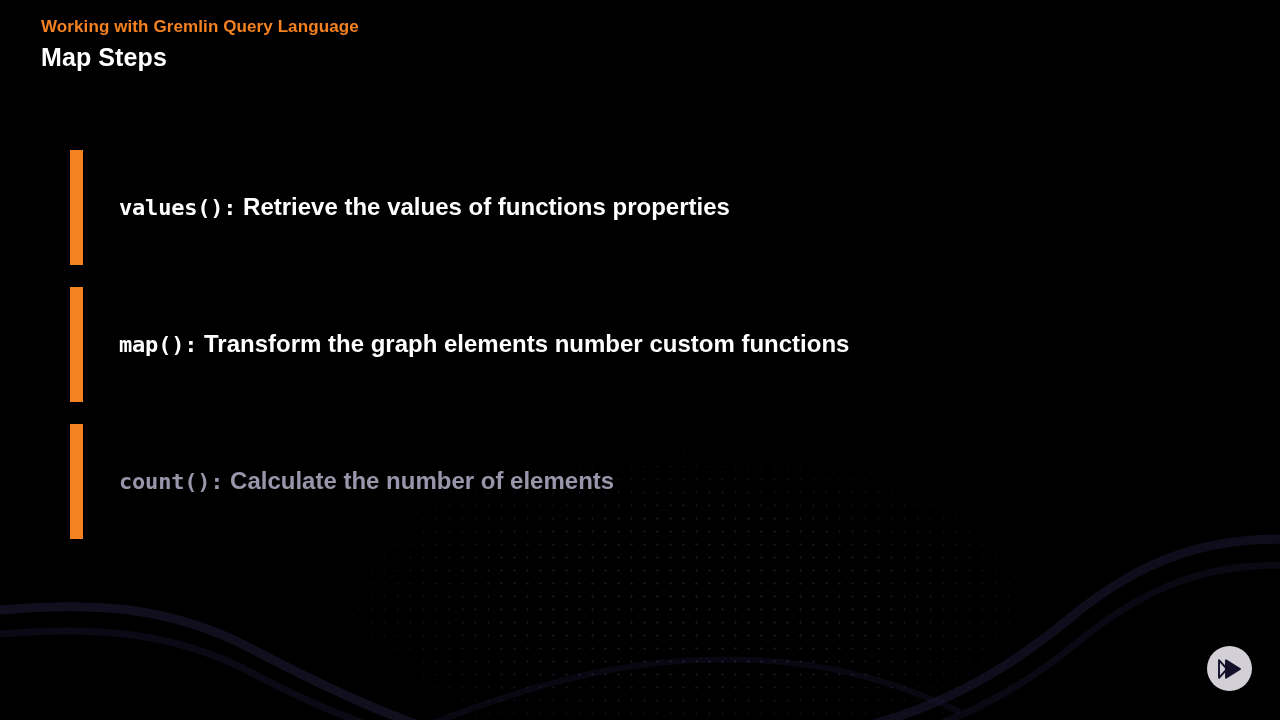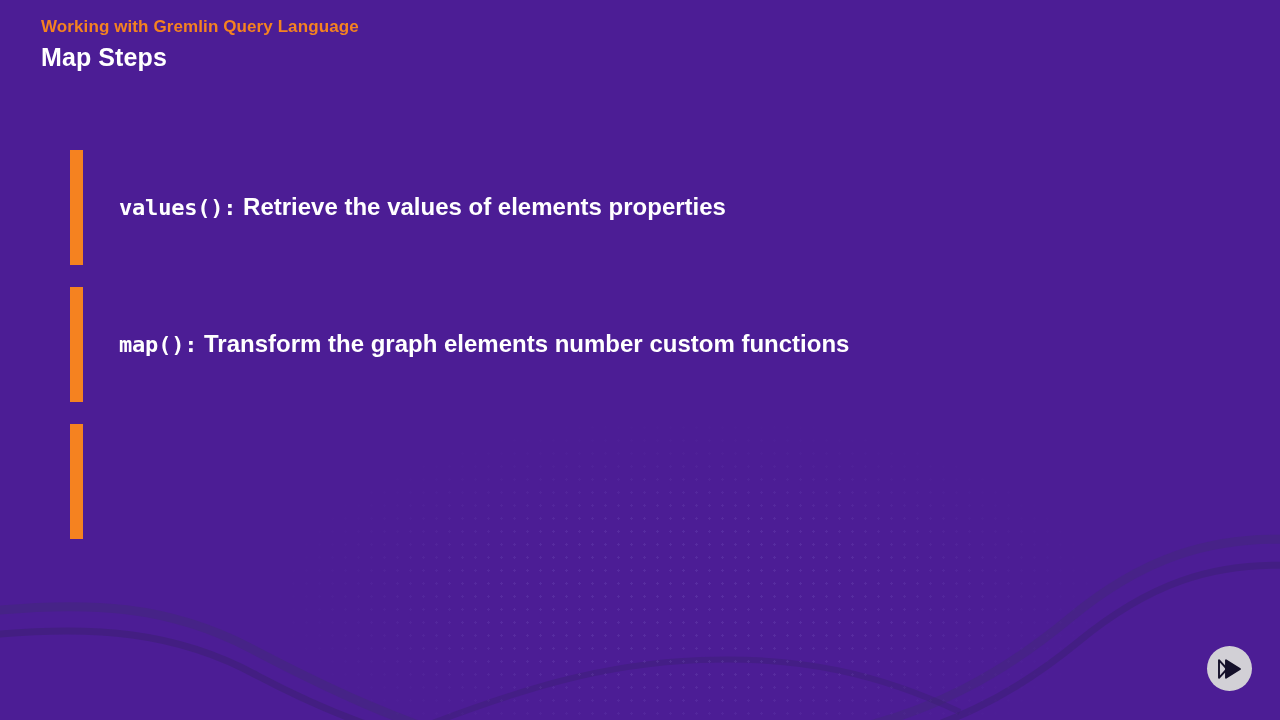--- a/index.html
+++ b/index.html
@@ -14,21 +14,21 @@
   body {
     font-family:"Liberation Sans", sans-serif;
     position:relative;
     -webkit-font-smoothing:antialiased;
   }
 
   
   #slide {
     position:absolute; inset:0;
     width:1280px; height:720px;
-    background:#4c1d95;
+    background:#000000;
     overflow:hidden;
   }
 
   .bg-layer { position:absolute; inset:0; pointer-events:none; }
 
   
   .bg-dots {
     position:absolute;
     left:170px; top:395px;
     width:1000px; height:430px;
@@ -135,33 +135,36 @@
   <div class="header">
     <div class="eyebrow">Working with Gremlin Query Language</div>
     <div class="slide-title">Map Steps</div>
   </div>
 
   <div class="bullets">
 
     <div class="bullet">
       <div class="bullet-bar"></div>
       <div class="bullet-text">
-        <span class="code">values():</span><span> Retrieve the values of elements properties</span>
+        <span class="code">values():</span><span> Retrieve the values of functions properties</span>
       </div>
     </div>
 
     <div class="bullet">
       <div class="bullet-bar"></div>
       <div class="bullet-text">
         <span class="code">map():</span><span> Transform the graph elements number custom functions</span>
       </div>
     </div>
 
     <div class="bullet dim">
       <div class="bullet-bar"></div>
+      <div class="bullet-text">
+        <span class="code">count():</span><span> Calculate the number of elements</span>
+      </div>
     </div>
 
   </div>
 
   <div class="play-badge">
     <svg width="28" height="24" viewBox="0 0 28 24">
       <path d="M3 3.2 L3 20.8 L11 12 Z" fill="none" stroke="#141029" stroke-width="1.9" stroke-linejoin="round"></path>
       <path d="M10 3.2 L10 20.8 L24 12 Z" fill="#141029" stroke="#141029" stroke-width="1.9" stroke-linejoin="round"></path>
     </svg>
   </div>

